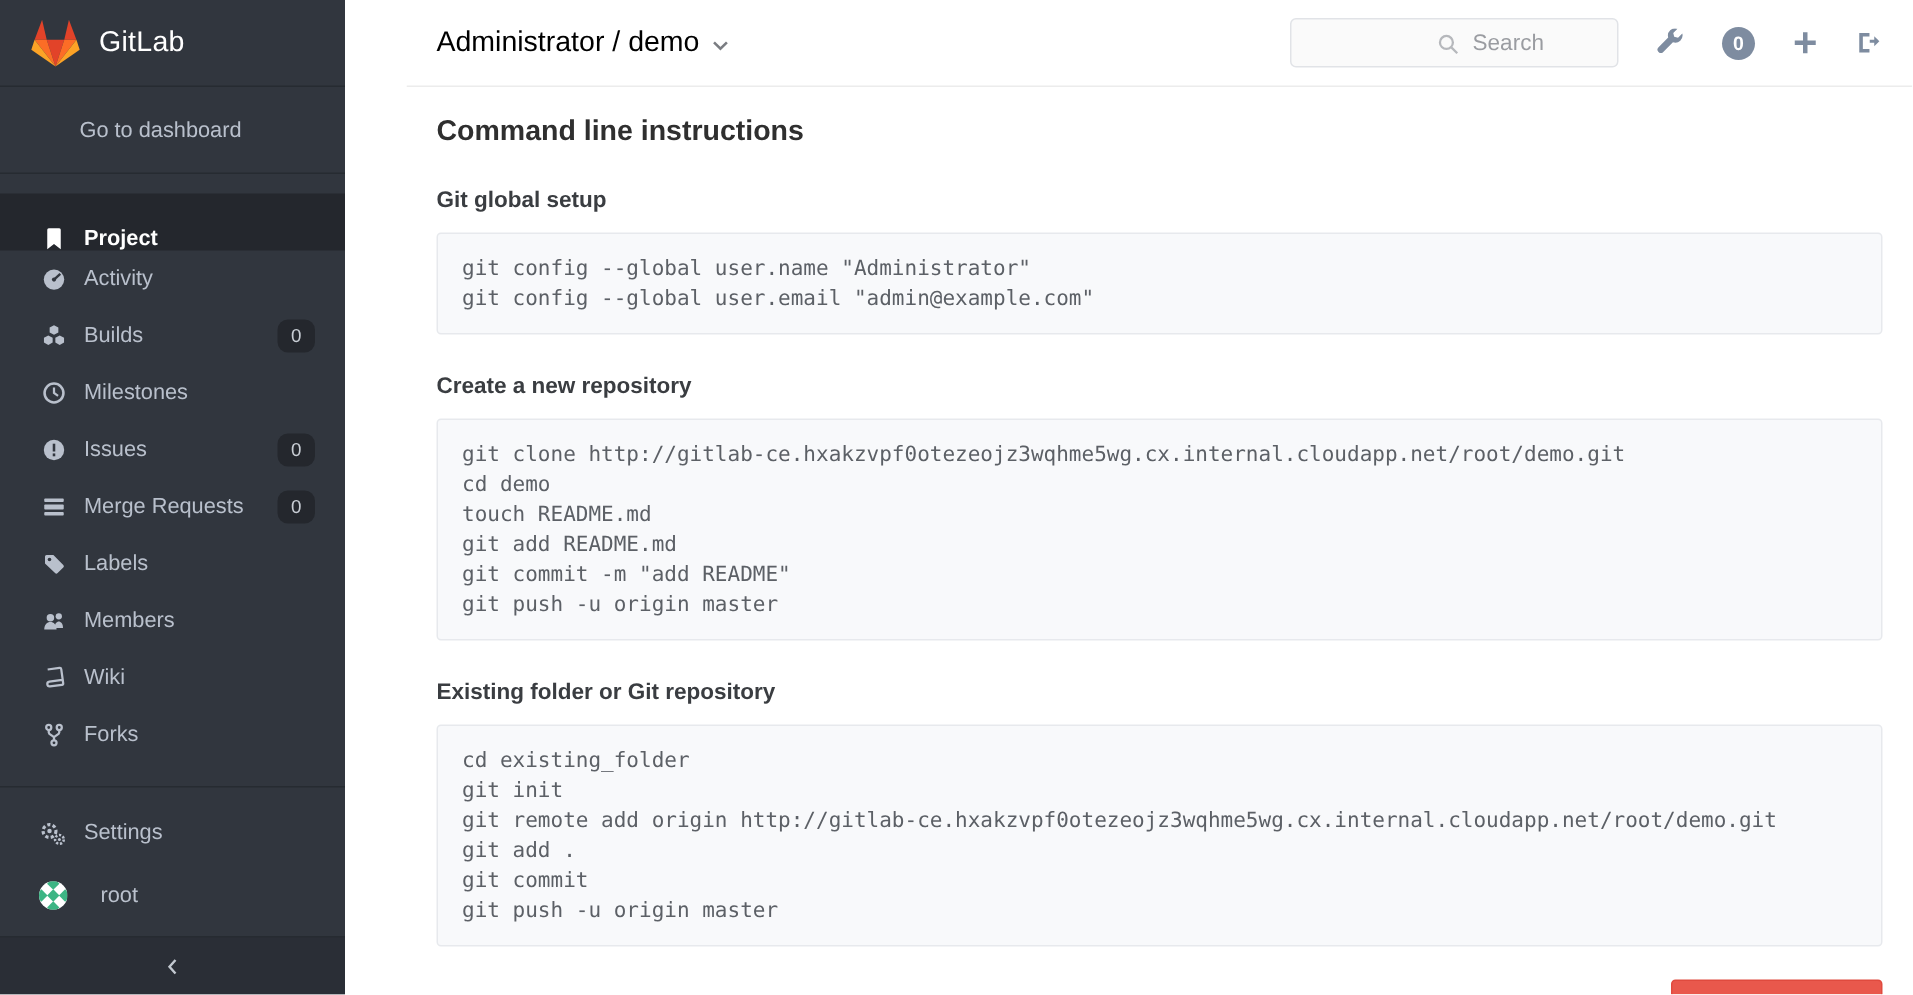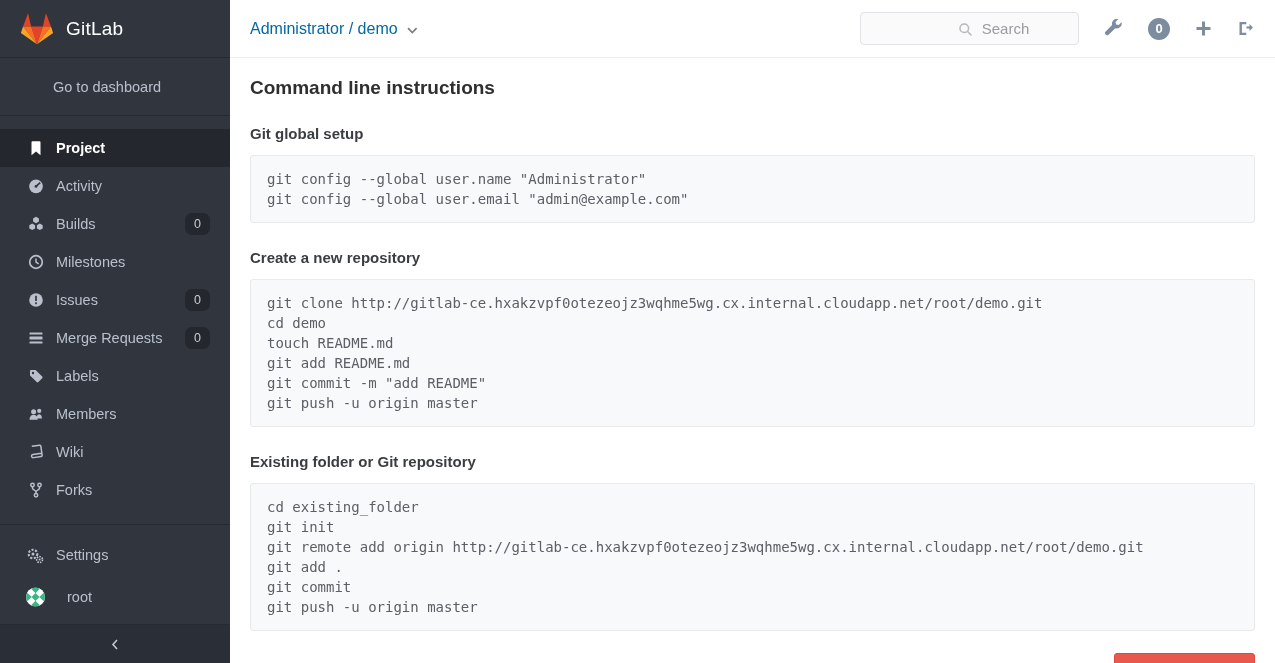--- a/index.html
+++ b/index.html
@@ -1,40 +1,40 @@
 <!DOCTYPE html>
 <html><head>
 <meta charset="utf-8">
 <style>
   * { box-sizing: border-box; margin: 0; padding: 0; }
   html, body { width: 1275px; height: 663px; overflow: hidden; }
   body { font-family: "Liberation Sans", sans-serif; background: #fff; }
 
-  .app { display: flex; width: 1275px; height: 663px; }
+  .app { display: flex; width: 1275px; height: 663px; gap: 41px; }
 
   
   .sidebar { width: 230px; flex: none; background: #31363e; color: #b9c0cc; position: relative; overflow: hidden; }
   .sidebar a { text-decoration: none; color: inherit; cursor: pointer; }
   .sidebar-header { height: 58px; display: flex; align-items: center; padding-left: 20px; border-bottom: 1px solid #262b31; }
   .brand { color: #fff; font-size: 19px; margin-left: 12px; letter-spacing: .2px; }
   .dashboard-link { display: flex; align-items: center; height: 58px; padding-left: 53px; border-bottom: 1px solid #262b31; font-size: 14.5px; color: #c2c8d0; }
   .nav { padding-top: 13px; }
   .nav-item { display: flex; align-items: center; height: 38px; padding: 0 20px 0 26px; font-size: 14.5px; color: #b9c0cc; }
   .nav-item .icon { width: 19px; display: flex; justify-content: center; align-items: center; margin-right: 11px; flex: none; }
-  .nav-item.active { background: #24272d; color: #fff; font-weight: bold; }
+  .nav-item.active { background: #24272d; color: #fff; font-weight: bold; align-items: flex-end; }
   .badge { margin-left: auto; background: #24272d; padding: 3px 9px; border-radius: 7px; font-size: 12.5px; color: #c8cdd4; font-weight: normal; line-height: 1.3; }
   .nav-sep { border-top: 1px solid #262b31; margin: 15px 0 11px; }
   .user-item { height: 46px; }
   .user-item .avatar-wrap { width: 19px; margin-right: 22px; display: flex; justify-content: center; }
   .collapse-bar { position: absolute; bottom: 0; left: 0; right: 0; height: 39px; background: #2a2e36; border-top: 1px solid #262b31; display: flex; align-items: center; justify-content: center; color: #c2c8d0; cursor: pointer; }
 
   
   .main { flex: 1; min-width: 0; display: flex; flex-direction: column; background: #fff; overflow: hidden; }
   .topbar { height: 58px; flex: none; display: flex; align-items: center; padding: 0 20px; border-bottom: 1px solid #ececec; }
-  .project-title { display: flex; align-items: center; gap: 9px; font-size: 16px; color: #0369a1; cursor: pointer; }
+  .project-title { display: flex; align-items: center; gap: 9px; font-size: 19px; color: #000000; cursor: pointer; }
   .project-title .chev { color: #7a7d82; margin-top: 3px; }
   .topbar-right { margin-left: auto; display: flex; align-items: center; }
   .search-box { width: 219px; height: 33px; border: 1px solid #e1e3e7; background: #fafafa; border-radius: 4px; display: flex; align-items: center; justify-content: center; gap: 9px; color: #9a9ca1; font-size: 15px; cursor: text; padding-left: 48px; }
   .search-box .mag { color: #b6b8bc; margin-top: 2px; }
   .icon-btn { color: #7e8ca0; margin-left: 25px; display: flex; align-items: center; cursor: pointer; text-decoration: none; }
   .todos-circle { width: 22px; height: 22px; border-radius: 50%; background: #7e8ca0; color: #fff; font-size: 13px; font-weight: bold; display: flex; align-items: center; justify-content: center; }
 
   
   .content { padding: 16px 20px 0; flex: 1; overflow: hidden; }
   .page-title { font-size: 19px; font-weight: bold; color: #2f2f2f; margin: 3px 0 4px; }

